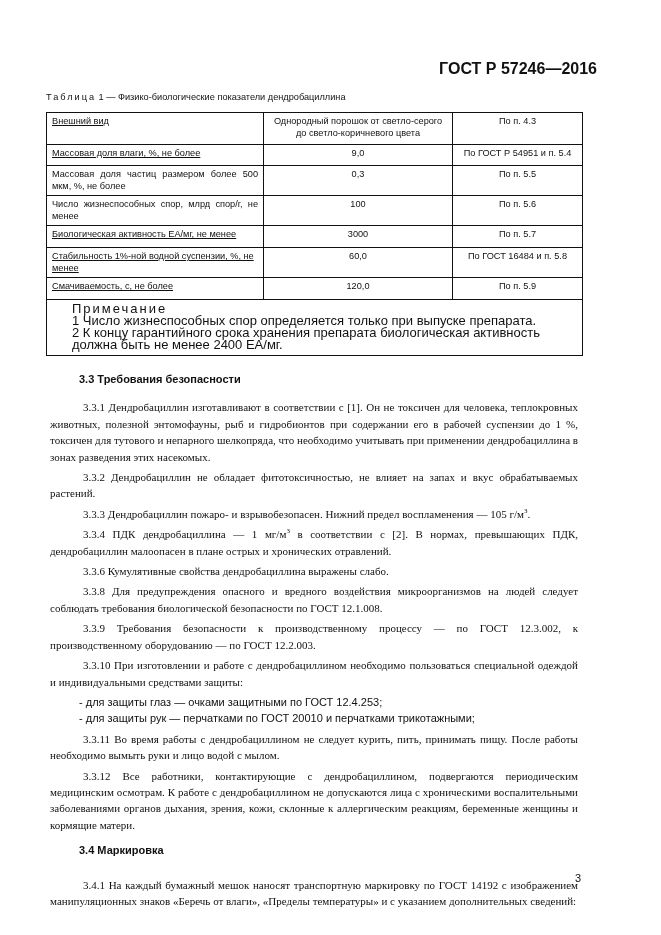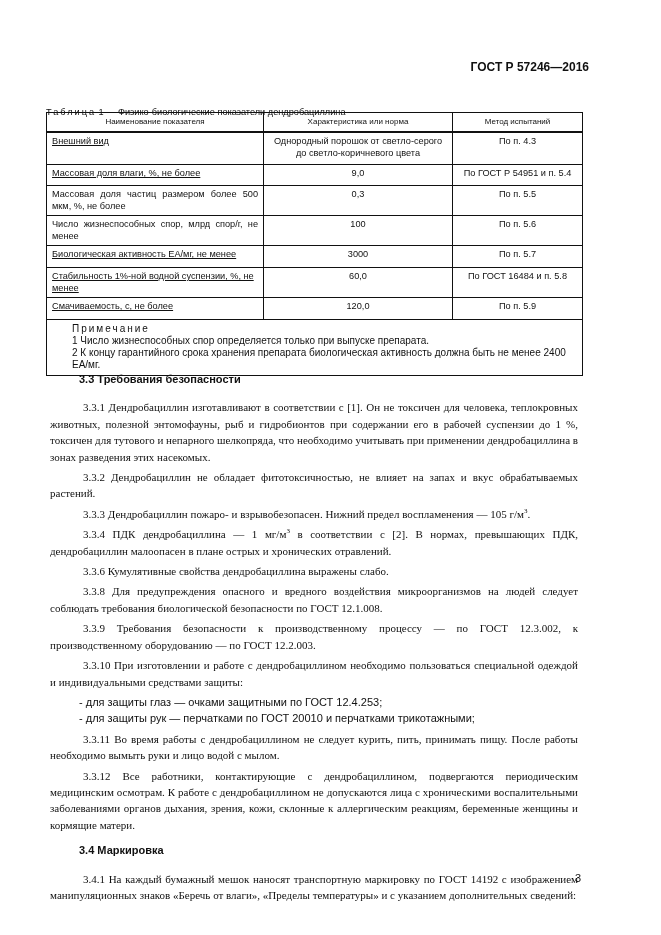--- a/index.html
+++ b/index.html
@@ -1,32 +1,32 @@
 <!DOCTYPE html>
 <html><head>
 <meta charset="utf-8">
 <style>
   html, body { margin:0; padding:0; background:#fff; }
   body { width:661px; height:935px; position:relative; overflow:hidden;
          font-family:"Liberation Sans", sans-serif; color:#111; }
-  .header-code { position:absolute; top:60px; right:72px; font-weight:bold; font-size:12px; }
-  .table-caption { position:absolute; top:92px; left:46px; font-size:9.2px;margin-top:15px; }
+  .header-code { position:absolute; top:60px; right:64px; font-weight:bold; font-size:16px; }
+  .table-caption { position:absolute; top:92px; left:46px; font-size:9.2px; }
   .table-caption .sp { letter-spacing:2px; }
   table.spec { position:absolute; top:112px; left:46px; width:536px;
                border-collapse:collapse; font-size:9.2px; table-layout:fixed; }
   table.spec td, table.spec th { border:1.6px solid #111; padding:2px 5px; vertical-align:top; line-height:12px; }
   table.spec th { font-weight:normal; font-size:8px; height:14px; vertical-align:middle; text-align:center; border-bottom-width:2.4px; }
   table.spec td.c { text-align:center; }
   table.spec td.l { text-align:left;text-decoration:underline; }
   table.spec td.j { text-align:justify; text-align-last:auto; }
   table.spec tr.r1 td { height:27px; }
   table.spec tr.r2 td { height:16px; }
   table.spec tr.r3 td, table.spec tr.r4 td, table.spec tr.r6 td { height:25px; }
   table.spec tr.r5 td, table.spec tr.r7 td { height:17px; }
-  table.spec td.note { padding:3px 5px 4px 25px; font-size:10px; line-height:12px; }
+  table.spec td.note { padding:3px 5px 4px 25px; font-size:13px; line-height:12px; }
   .note-title { letter-spacing:2px; }
   .body { position:absolute; left:46px; width:536px; font-size:11px; line-height:16.4px; }
   .sec { font-weight:bold; padding-left:33px; }
   .p { text-align:justify; text-indent:33px; margin:4px;font-family:Liberation Serif, serif; }
   .li { padding-left:33px; margin:0; }
   .page-num { position:absolute; top:872px; right:80px; font-size:11px; }
   sup { font-size:7px; line-height:0; }
 </style>
 </head>
 <body>
@@ -35,25 +35,20 @@
 
 <div class="table-caption"><span class="sp">Таблица</span><span> 1 — Физико-биологические показатели дендробациллина</span></div>
 
 <table class="spec">
   <colgroup>
       <col style="width:217px">
       <col style="width:189px">
       <col style="width:130px">
     </colgroup>
   <tbody>
-      <tr>
-    <th>Наименование показателя</th>
-    <th>Характеристика или норма</th>
-    <th>Метод испытаний</th>
-  </tr>
   <tr class="r1">
     <td class="l">Внешний вид</td>
     <td class="c">Однородный порошок от светло-серого до светло-коричневого цвета</td>
     <td class="c">По п. 4.3</td>
   </tr>
   <tr class="r2">
     <td class="l">Массовая доля влаги, %, не более</td>
     <td class="c">9,0</td>
     <td class="c">По ГОСТ Р 54951 и п. 5.4</td>
   </tr>
@@ -99,17 +94,17 @@
   <p class="p"><span>3.3.3 Дендробациллин пожаро- и взрывобезопасен. Нижний предел воспламенения — 105 г/м</span><sup>3</sup><span>.</span></p>
   <p class="p"><span>3.3.4 ПДК дендробациллина — 1 мг/м</span><sup>3</sup><span> в соответствии с [2]. В нормах, превышающих ПДК, дендробациллин малоопасен в плане острых и хронических отравлений.</span></p>
   <p class="p">3.3.6 Кумулятивные свойства дендробациллина выражены слабо.</p>
   <p class="p">3.3.8 Для предупреждения опасного и вредного воздействия микроорганизмов на людей следует соблюдать требования биологической безопасности по ГОСТ 12.1.008.</p>
   <p class="p">3.3.9 Требования безопасности к производственному процессу — по ГОСТ 12.3.002, к производственному оборудованию — по ГОСТ 12.2.003.</p>
   <p class="p">3.3.10 При изготовлении и работе с дендробациллином необходимо пользоваться специальной одеждой и индивидуальными средствами защиты:</p>
   <p class="li">- для защиты глаз — очками защитными по ГОСТ 12.4.253;</p>
   <p class="li">- для защиты рук — перчатками по ГОСТ 20010 и перчатками трикотажными;</p>
   <p class="p">3.3.11 Во время работы с дендробациллином не следует курить, пить, принимать пищу. После работы необходимо вымыть руки и лицо водой с мылом.</p>
   <p class="p">3.3.12 Все работники, контактирующие с дендробациллином, подвергаются периодическим медицинским осмотрам. К работе с дендробациллином не допускаются лица с хроническими воспалительными заболеваниями органов дыхания, зрения, кожи, склонные к аллергическим реакциям, беременные женщины и кормящие матери.</p>
-  <div class="sec" style="margin-top:9px;margin-bottom:12px;">3.4 Маркировка</div>
+  <div class="sec" style="margin-top:9px;margin-bottom:18px;">3.4 Маркировка</div>
   <p class="p">3.4.1 На каждый бумажный мешок наносят транспортную маркировку по ГОСТ 14192 с изображением манипуляционных знаков «Беречь от влаги», «Пределы температуры» и с указанием дополнительных сведений:</p>
 </div>
 
 <div class="page-num">3</div>
 
 </body></html>

